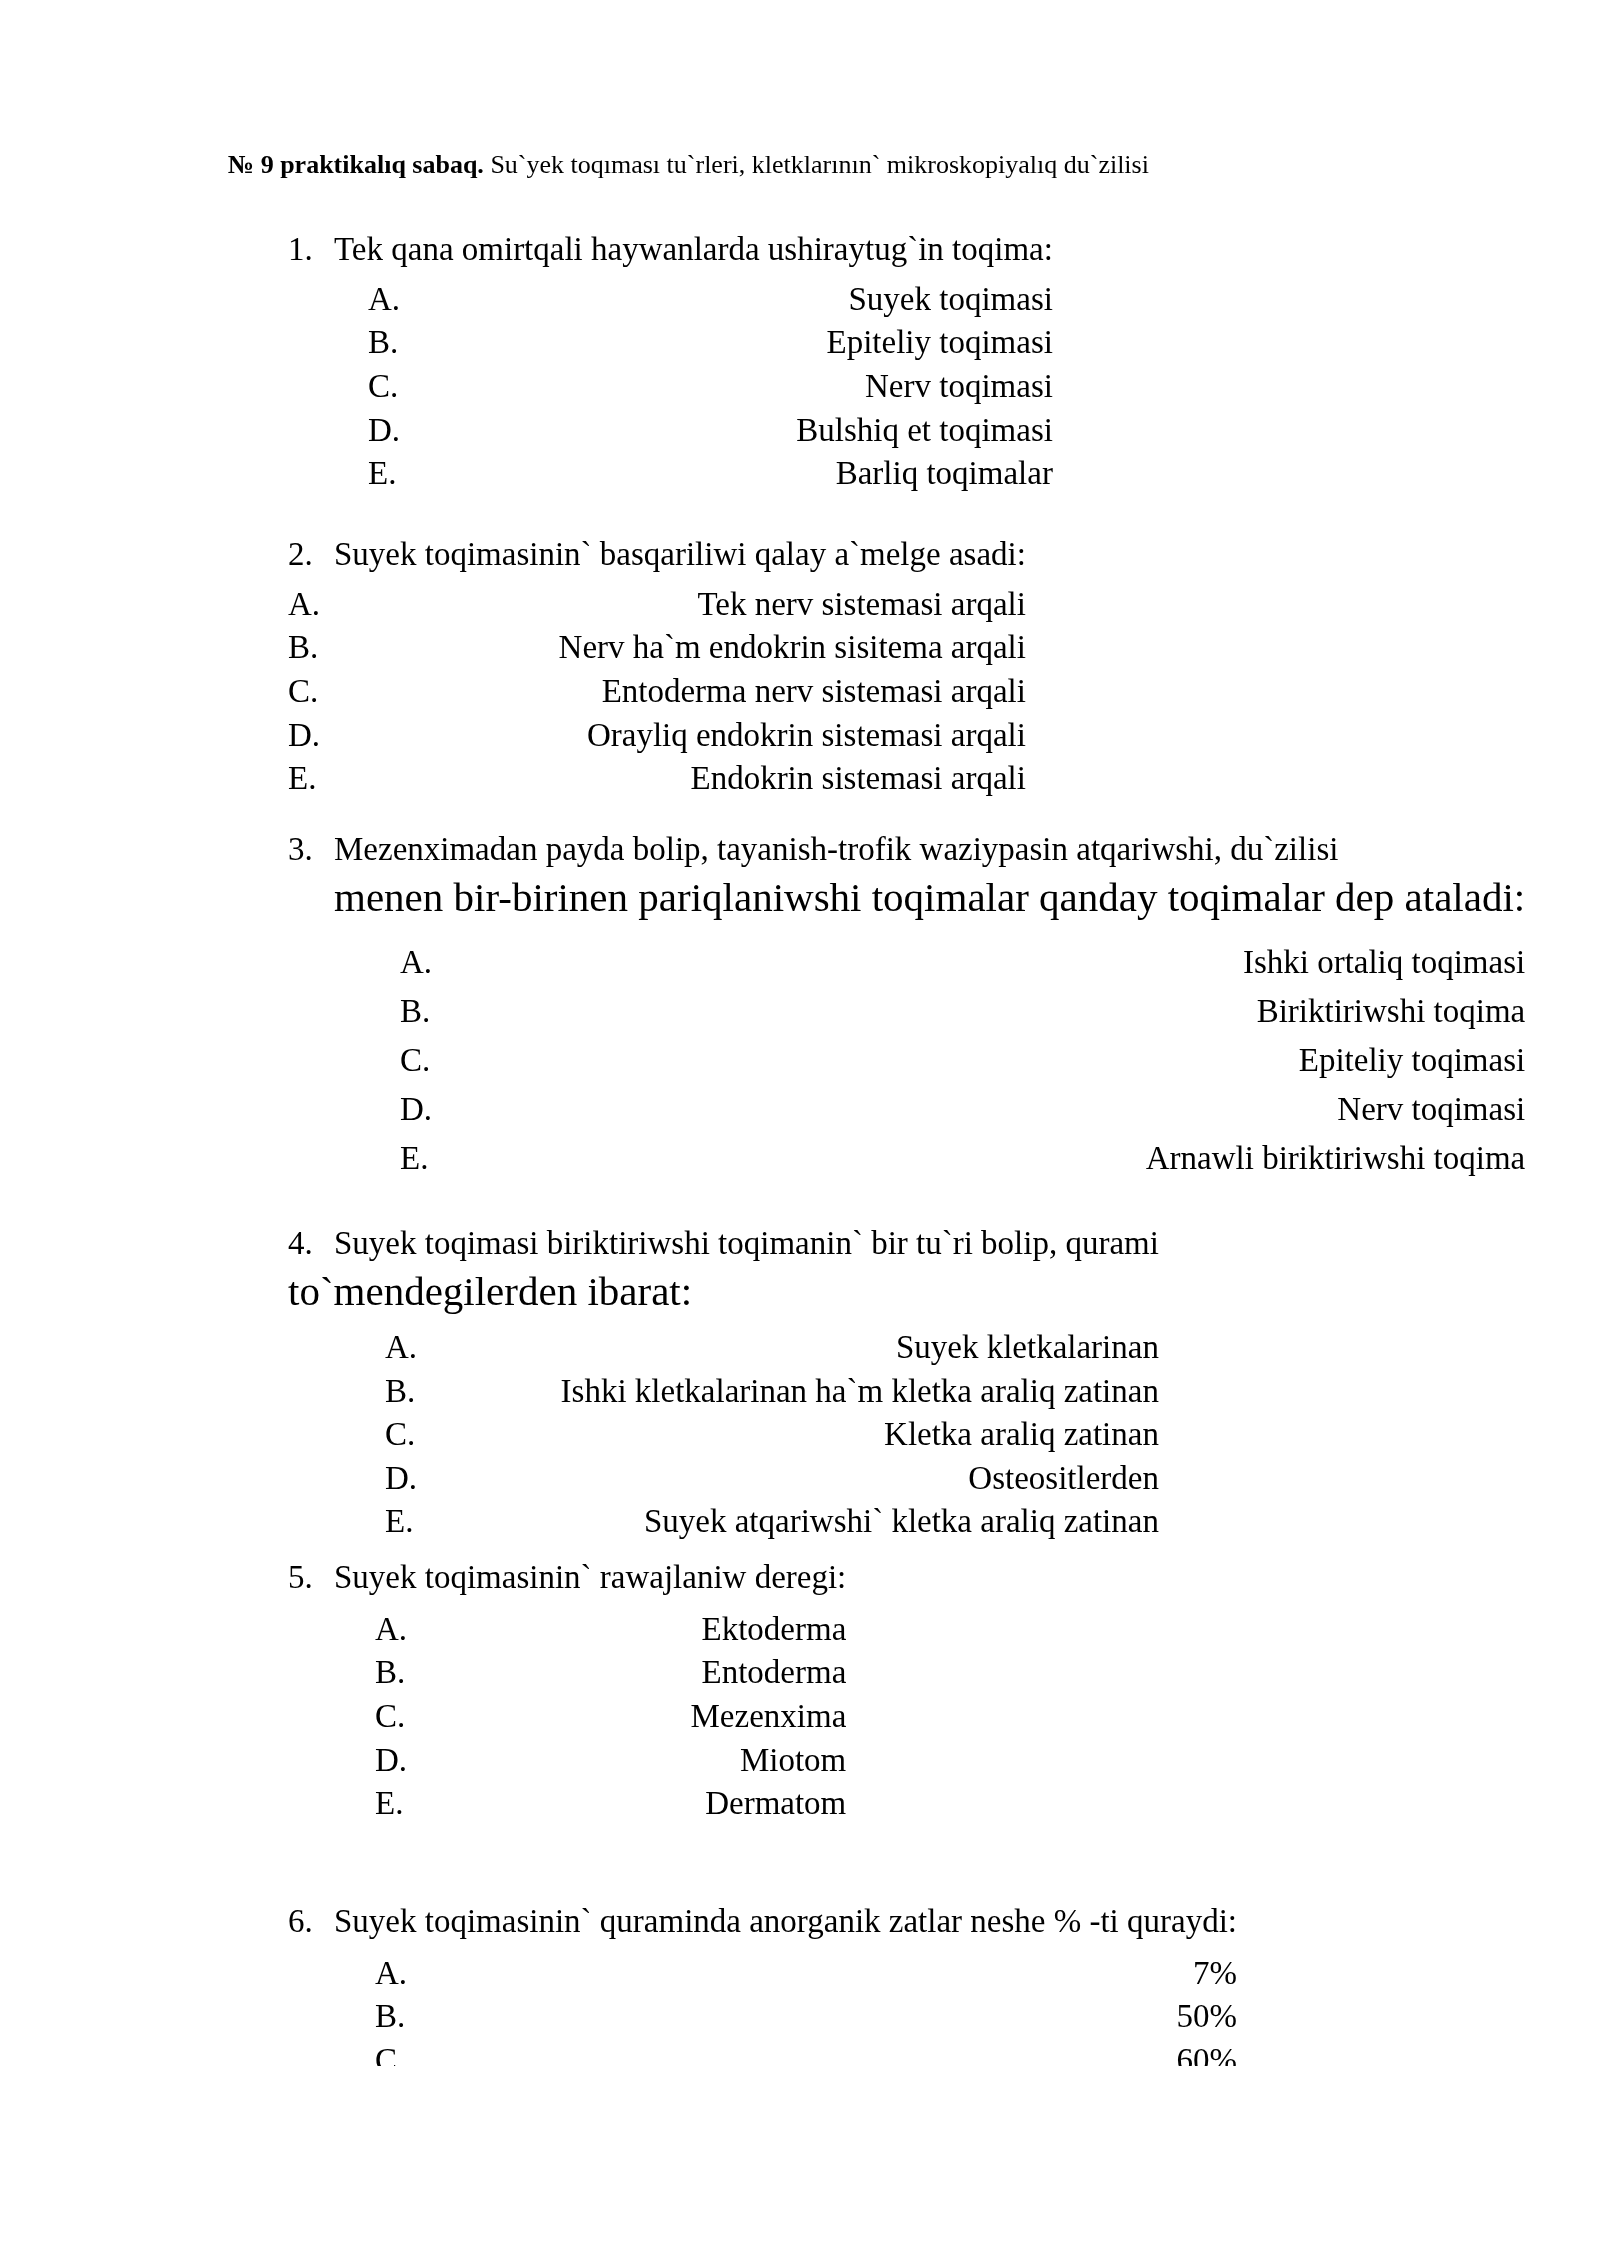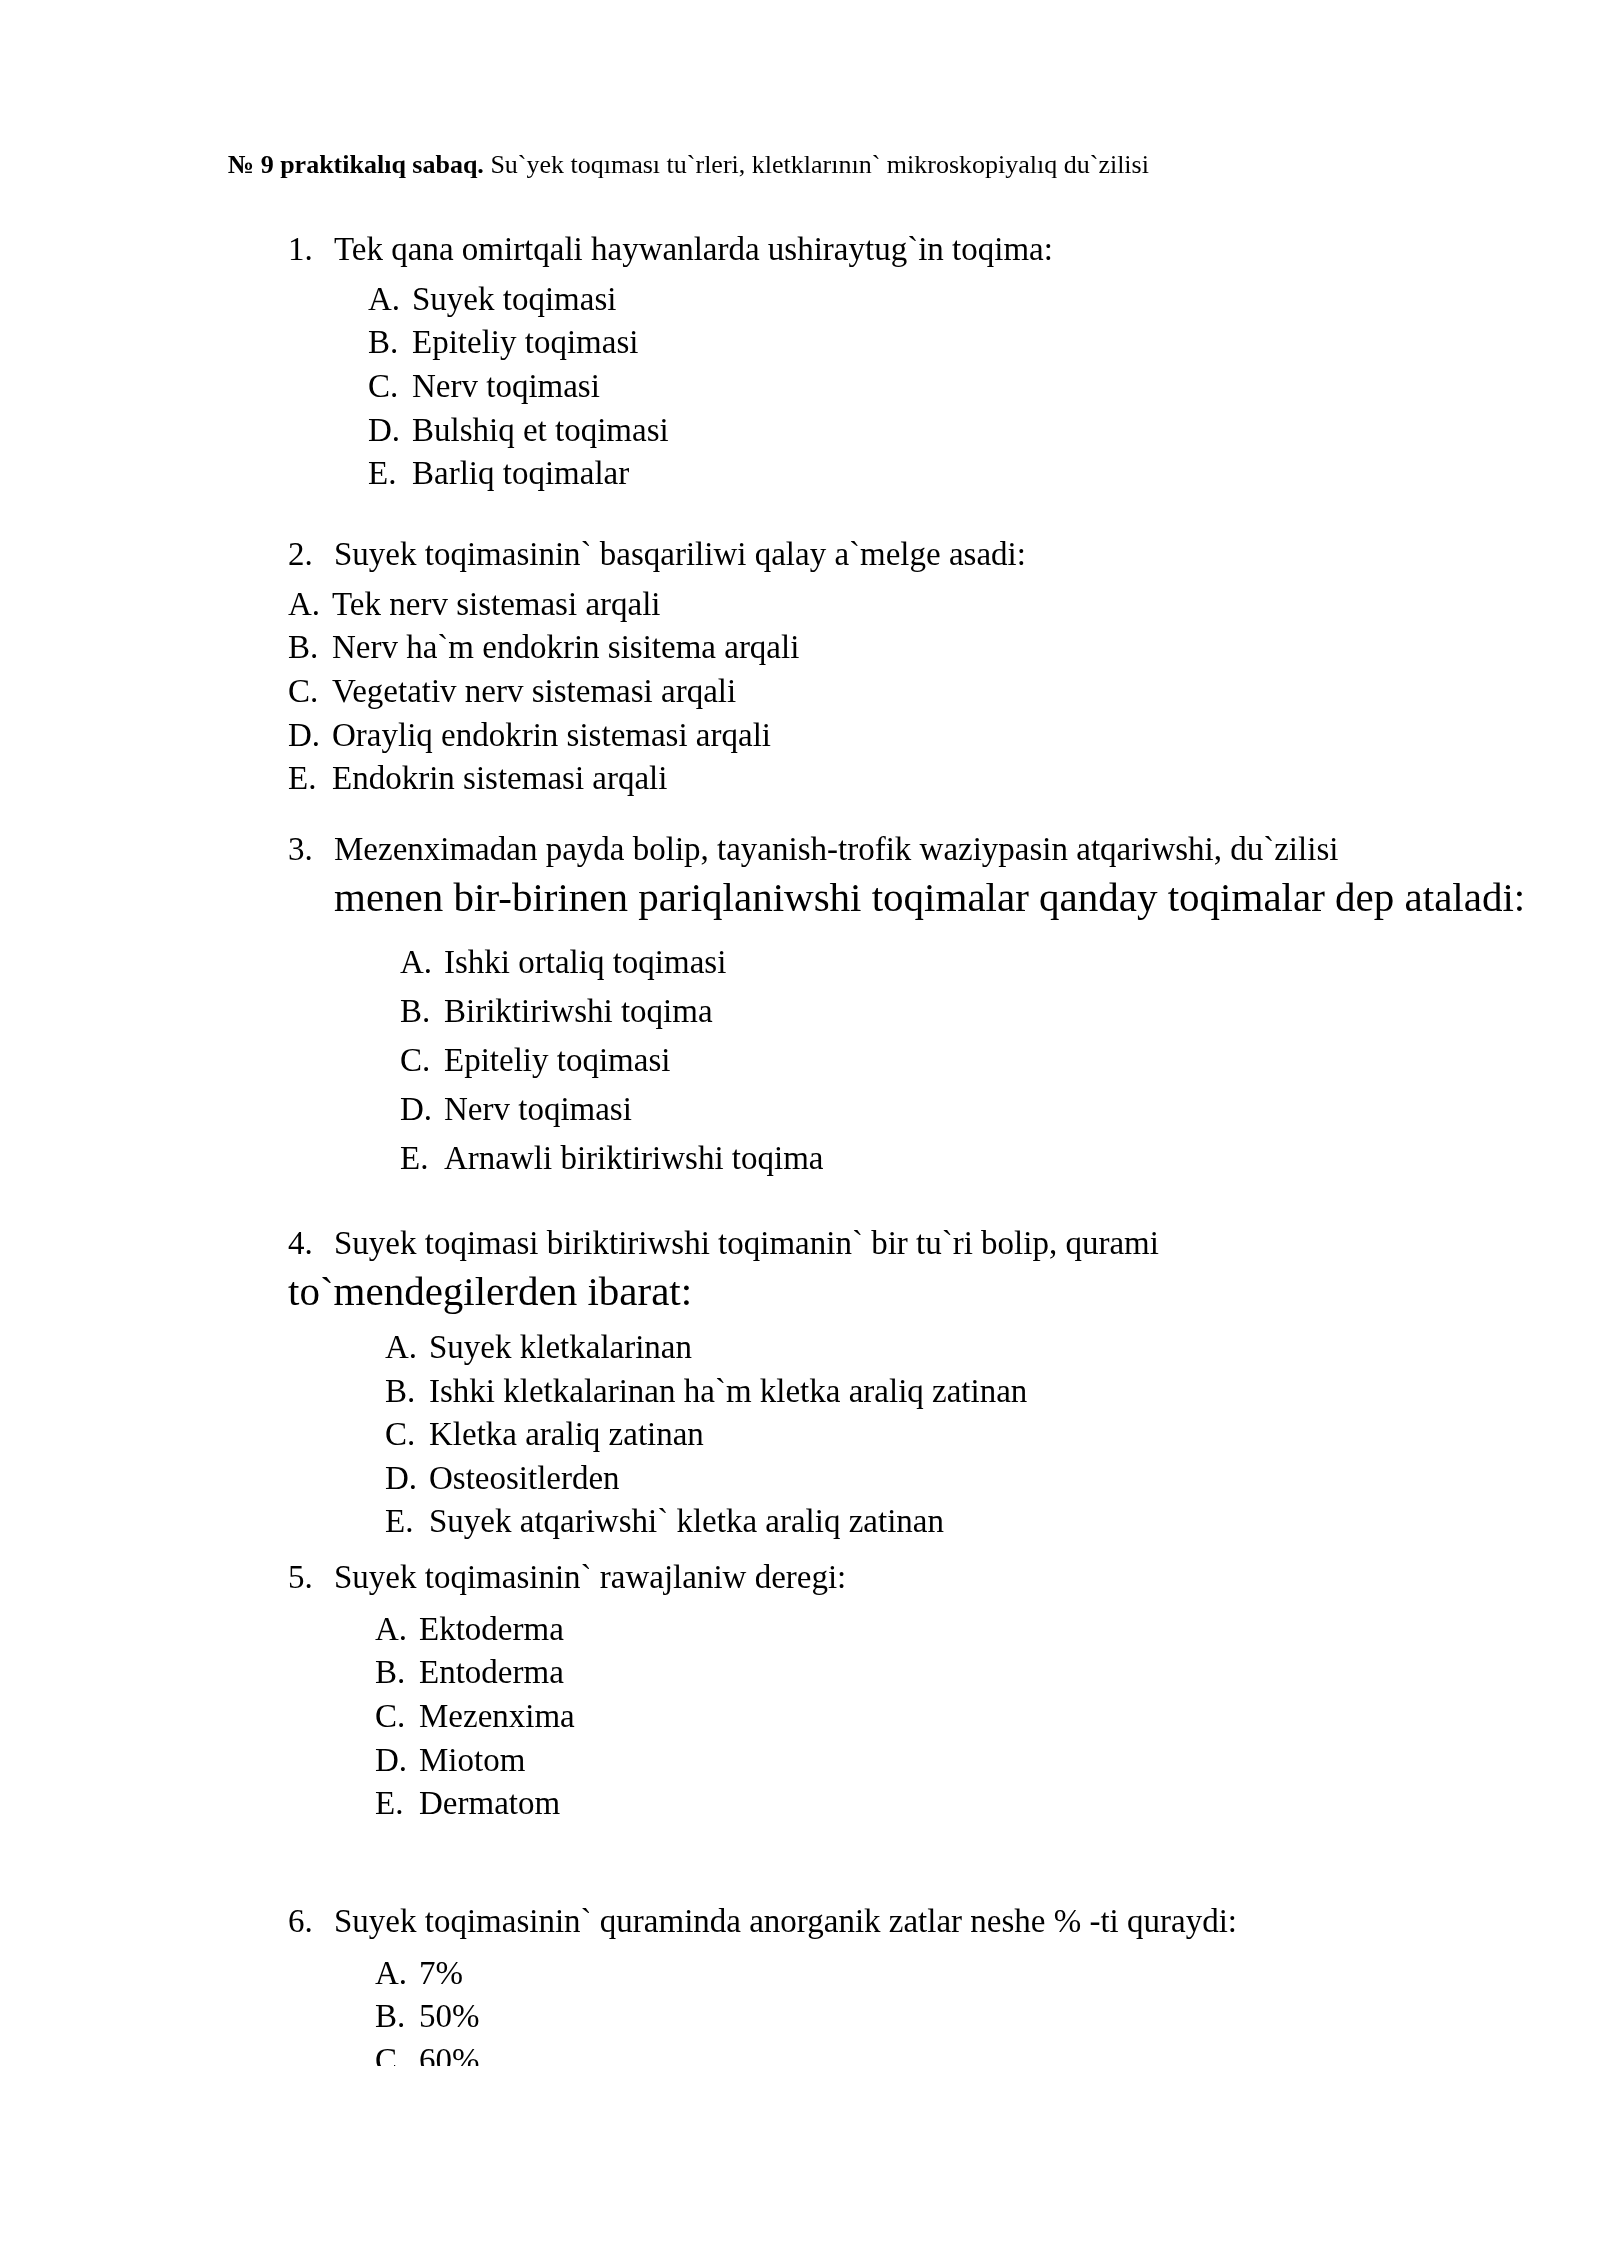--- a/index.html
+++ b/index.html
@@ -79,20 +79,21 @@
     font-size: 33px;
     line-height: 1.32;
     white-space: nowrap;
   }
   .opt-letter {
     width: 44px;
     flex: 0 0 44px;
   }
   .opt-text {
     flex: 1 1 auto;
+    text-align: right;
   }
 
   
   #q1 { left: 288px; top: 228px; }
   #q1 .opts { margin-left: 80px; margin-top: 7px; }
 
   #q2 { left: 288px; top: 533px; }
   #q2 .opts { margin-left: 0px; margin-top: 7px; }
 
   #q3 { left: 288px; top: 828px; }
@@ -157,21 +158,21 @@
       <li class="opt-item">
         <span class="opt-letter">A.</span>
         <span class="opt-text">Tek nerv sistemasi arqali</span>
       </li>
       <li class="opt-item">
         <span class="opt-letter">B.</span>
         <span class="opt-text">Nerv ha`m endokrin sisitema arqali</span>
       </li>
       <li class="opt-item">
         <span class="opt-letter">C.</span>
-        <span class="opt-text">Vegetativ nerv sistemasi arqali</span>
+        <span class="opt-text">Entoderma nerv sistemasi arqali</span>
       </li>
       <li class="opt-item">
         <span class="opt-letter">D.</span>
         <span class="opt-text">Orayliq endokrin sistemasi arqali</span>
       </li>
       <li class="opt-item">
         <span class="opt-letter">E.</span>
         <span class="opt-text">Endokrin sistemasi arqali</span>
       </li>
     </ul>

